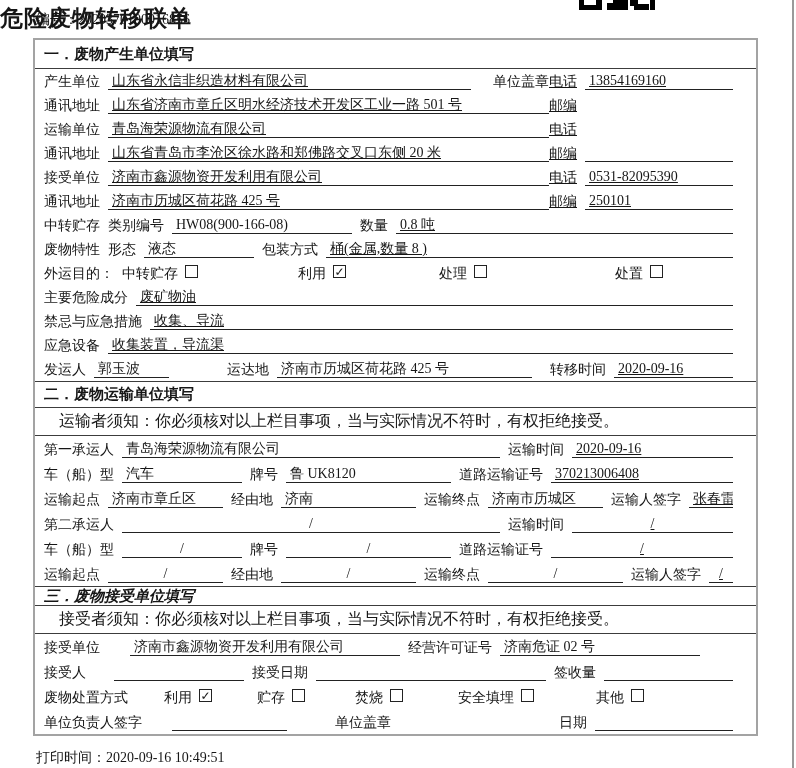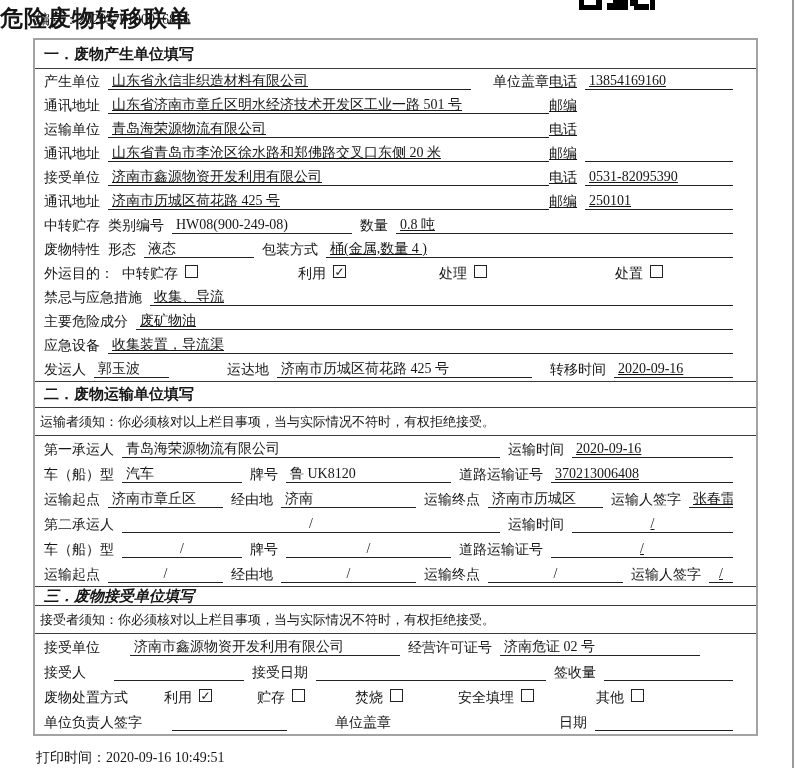--- a/index.html
+++ b/index.html
@@ -7,21 +7,21 @@
   body { font-family:"Liberation Serif","DejaVu Serif",serif; color:#161616; position:relative; }
   .edge { position:absolute; right:2px; top:0; width:2px; height:768px; background:#9a9a9a; }
   .header { position:relative; height:38px; }
   .doc-no { position:absolute; left:36px; top:11px; font-size:14px; white-space:nowrap; }
   .title { position:absolute; left:0; right:0; top:3px; text-align:left; font-size:23px; font-weight:700; letter-spacing:1px; }
   .qr { position:absolute; left:579px; top:0; }
   .form { position:absolute; left:33px; top:38px; width:725px; border:2px solid #a3a3a3; background:#fff; }
   .sec-h { height:29px; display:flex; align-items:center; padding-left:9px; font-weight:700; font-size:15px; border-bottom:1px solid #3c3c3c; white-space:nowrap; }
   .sec-h.bt { border-top:1px solid #3c3c3c; }
   .sec-h.h27 { height:27px; } .sec-h.h26 { height:20px;font-style:italic; }
-  .notice { height:28px; display:flex; align-items:center; padding:0 5px; font-size:13px; border-bottom:1px solid #3c3c3c; white-space:nowrap; overflow:hidden; }
+  .notice { height:28px; display:flex; align-items:center; padding:0 24px; font-size:16px; border-bottom:1px solid #3c3c3c; white-space:nowrap; overflow:hidden; }
   .r { display:flex; align-items:flex-end; height:24px; padding:0 23px 3px 9px; font-size:14px; white-space:nowrap; overflow:hidden; }
   .r.h25 { height:25px; }
   .g { display:flex; align-items:flex-end; min-width:0; }
   .l { flex-shrink:0; margin-right:8px; line-height:17px; }
   .v { border-bottom:1px solid #222; padding:0 4px; margin-right:8px; min-height:17px; line-height:17px; overflow:hidden; flex-shrink:0; }
   .v.f { flex:1 1 auto; min-width:0; }
   .v:last-child { margin-right:0; }
   .f { flex:1 1 auto; min-width:0;text-decoration:underline; }
   .vc { text-align:center; }
   .opt { display:inline-flex; align-items:flex-start; line-height:17px; flex-shrink:0; }
@@ -113,31 +113,31 @@
     </div>
     <div class="g f">
       <span class="l">邮编</span>
       <span class="v f">250101</span>
     </div>
   </div>
 
   <div class="r">
     <span class="l">中转贮存</span>
     <span class="l">类别编号</span>
-    <span class="v" style="width:180px">HW08(900-249-08)</span>
+    <span class="v" style="width:180px">HW08(900-166-08)</span>
     <span class="l">数量</span>
     <span class="v f">0.8 吨</span>
   </div>
 
   <div class="r">
     <span class="l">废物特性</span>
     <span class="l">形态</span>
     <span class="v" style="width:110px">液态</span>
     <span class="l">包装方式</span>
-    <span class="v f">桶(金属,数量 4 )</span>
+    <span class="v f">桶(金属,数量 8 )</span>
   </div>
 
   <div class="r">
     <span class="l">外运目的：</span>
     <span class="opt">
       <span class="t">中转贮存</span>
       <span class="cb"><span></span></span>
     </span>
     <span class="opt" style="margin-left:100px">
       <span class="t">利用</span>
@@ -147,27 +147,27 @@
       <span class="t">处理</span>
       <span class="cb"><span></span></span>
     </span>
     <span class="opt" style="margin-left:128px">
       <span class="t">处置</span>
       <span class="cb"><span></span></span>
     </span>
   </div>
 
   <div class="r">
+    <span class="l">主要危险成分</span>
+    <span class="v f">废矿物油</span>
+  </div>
+
+  <div class="r">
     <span class="l">禁忌与应急措施</span>
     <span class="v f">收集、导流</span>
-  </div>
-
-  <div class="r">
-    <span class="l">主要危险成分</span>
-    <span class="v f">废矿物油</span>
   </div>
 
   <div class="r">
     <span class="l">应急设备</span>
     <span class="v f">收集装置，导流渠</span>
   </div>
 
   <div class="r">
     <span class="l">发运人</span>
     <span class="v" style="width:75px">郭玉波</span>

